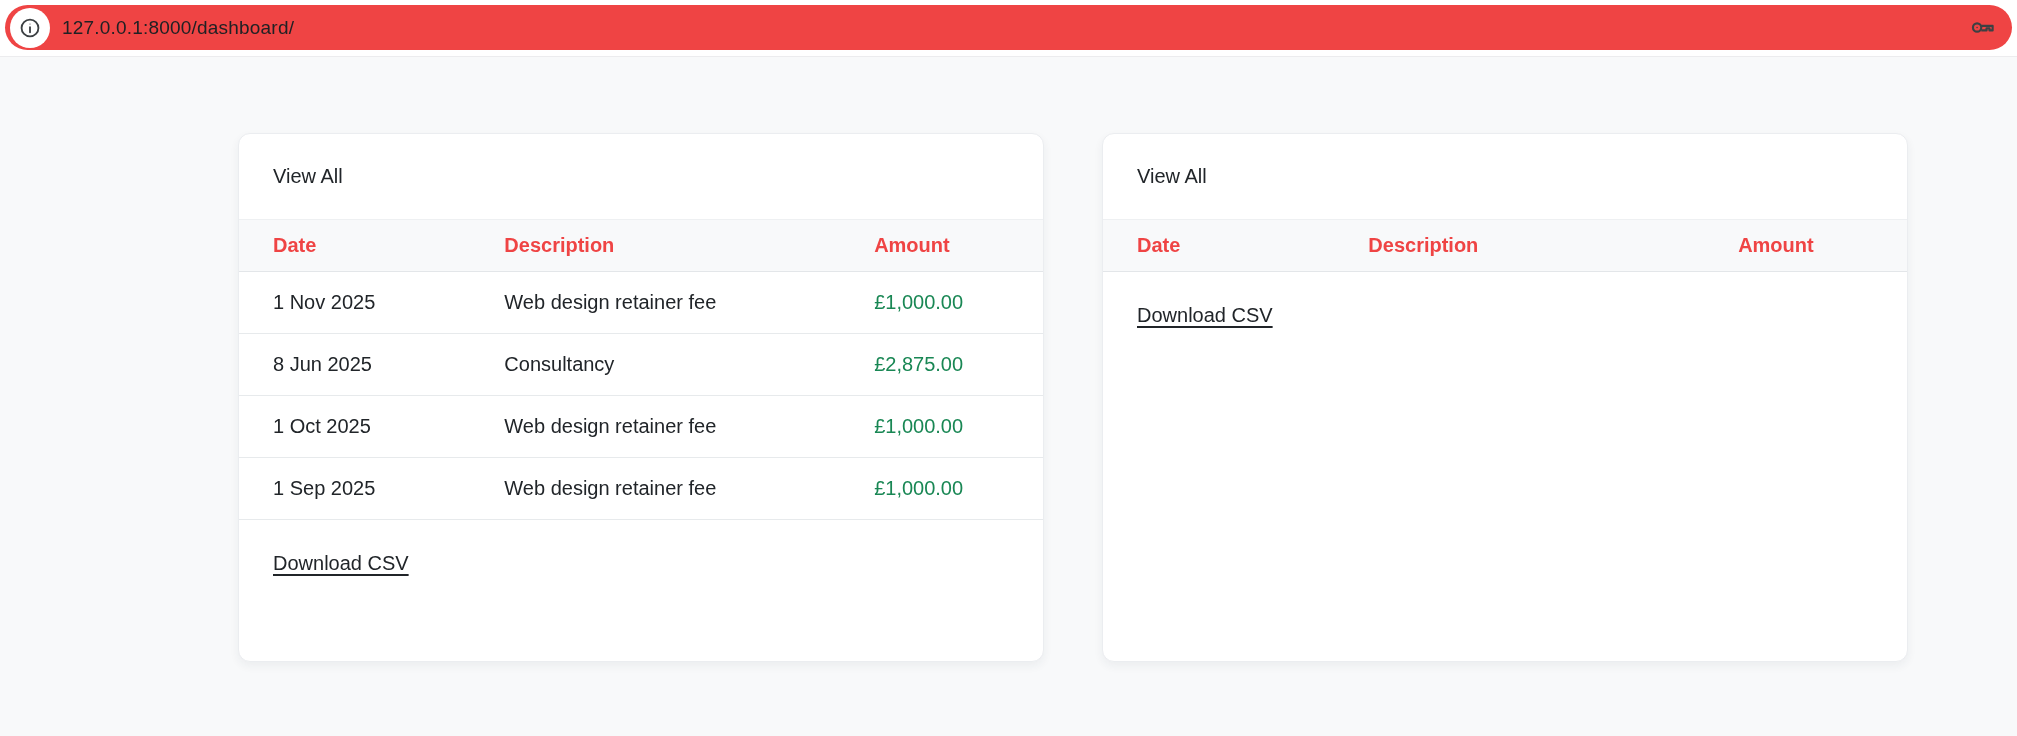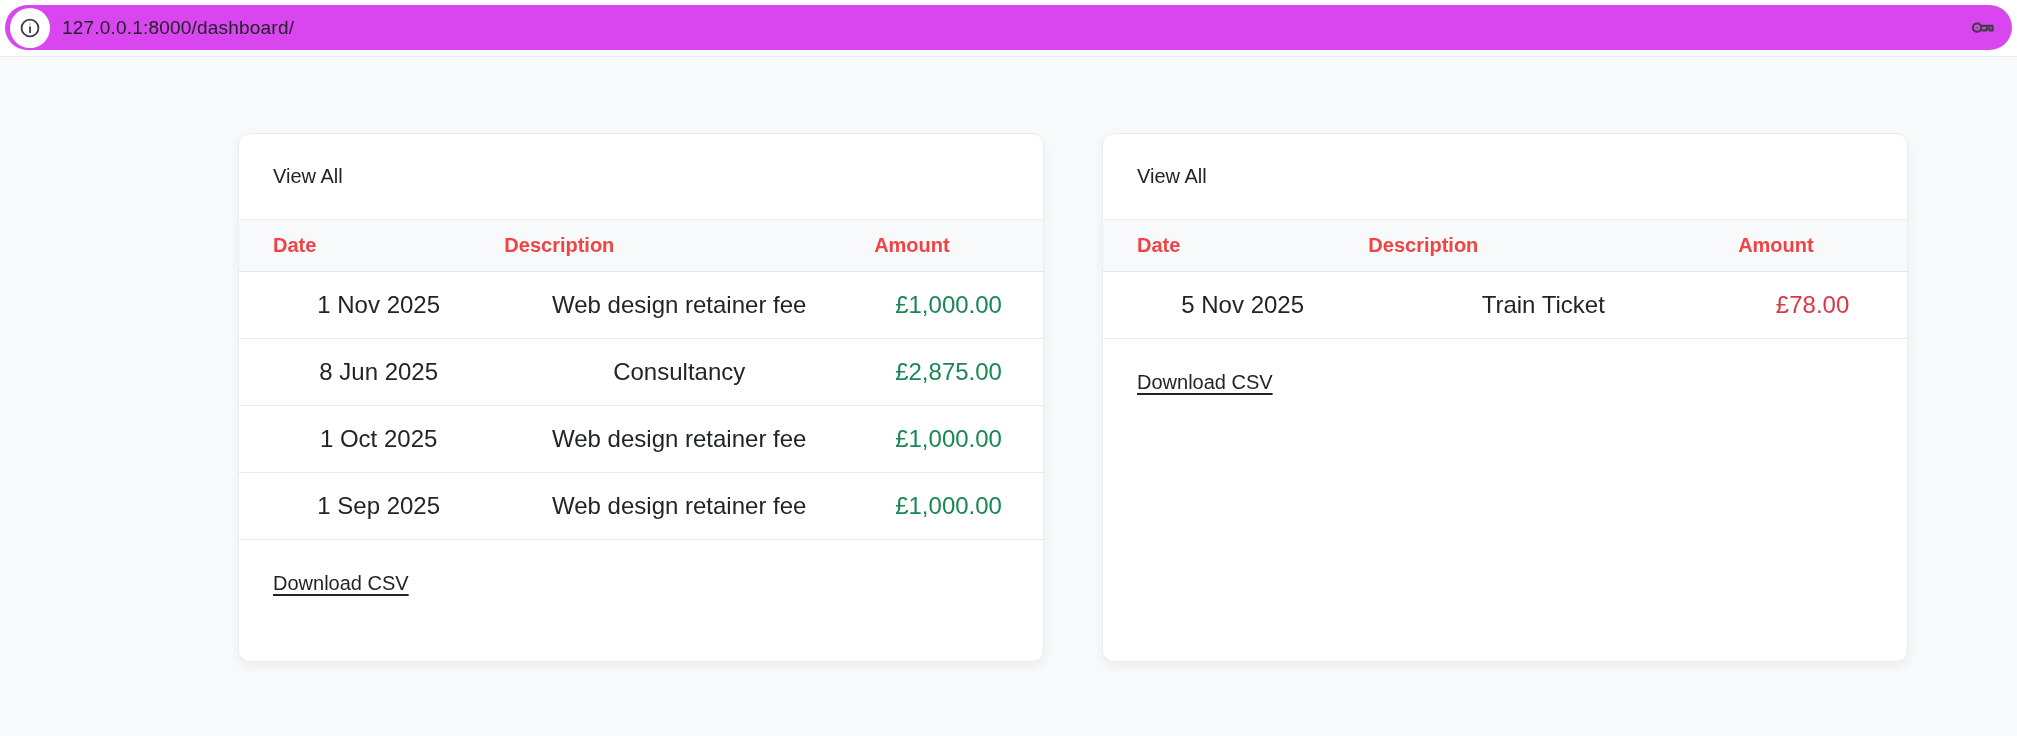--- a/index.html
+++ b/index.html
@@ -13,21 +13,21 @@
   
   .browser-bar {
     position: relative;
     width: 100%; height: 57px;
     background: #ffffff;
     border-bottom: 1px solid #ececee;
   }
   .omnibox {
     position: absolute;
     left: 5px; right: 5px; top: 5px; height: 45px;
-    background: #d946ef;
+    background: #ef4444;
     border-radius: 23px;
     display: flex; align-items: center;
   }
   .site-chip {
     position: absolute;
     left: 5px; top: 3px;
     width: 40px; height: 40px;
     background: #ffffff;
     border-radius: 50%;
     display: flex; align-items: center; justify-content: center;
@@ -88,22 +88,22 @@
     background: var(--page-bg, #f8f9fa);
     border-top: 1px solid #eef0f2;
     border-bottom: 1px solid #e3e6e9;
   }
   th {
     font-size: 20px; font-weight: 700; color: #ef4444;
     text-align: left;
     padding: 14px 20px 14px 0;
   }
   td {
-    font-size: 24px; color: #212529;
-    text-align: center;
+    font-size: 20px; color: #212529;
+    text-align: left;
     padding: 19px 20px 19px 0;
   }
   tbody tr { border-bottom: 1px solid #e7eaec; }
   th:first-child, td:first-child { padding-left: 34px; }
   col.c-date   { width: 33%; }
   col.c-desc   { width: 46%; }
   col.c-amount { width: 21%; }
 
   .card.income   td.amount { color: var(--income-amount, #198754); }
   .card.expenses td.amount { color: var(--expense-amount, #dc3545); }
@@ -197,25 +197,20 @@
           <col class="c-amount">
         </colgroup>
       <thead>
         <tr>
           <th>Date</th>
           <th>Description</th>
           <th>Amount</th>
         </tr>
       </thead>
       <tbody>
-        <tr>
-          <td>5 Nov 2025</td>
-          <td>Train Ticket</td>
-          <td class="amount">£78.00</td>
-        </tr>
       </tbody>
     </table>
     <div class="card-foot">
       <a class="download-link" href="#">Download CSV</a>
     </div>
   </section>
 
 </div>
 
 </body></html>

